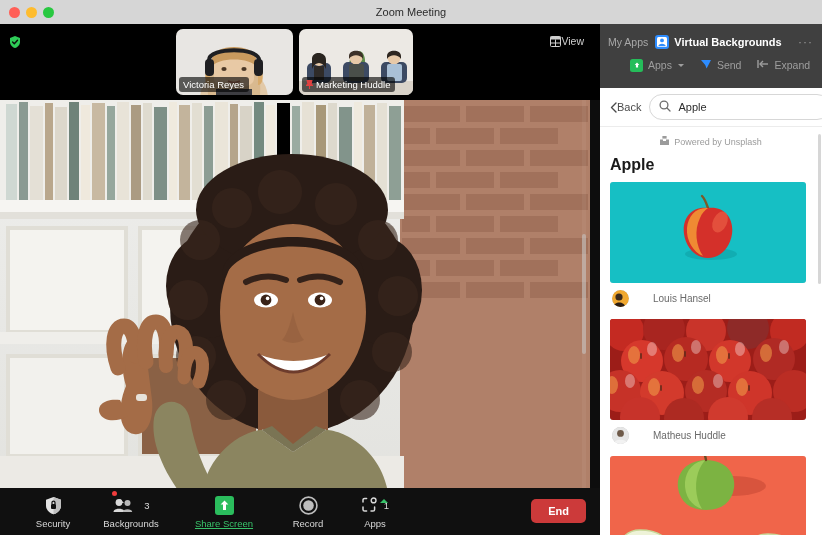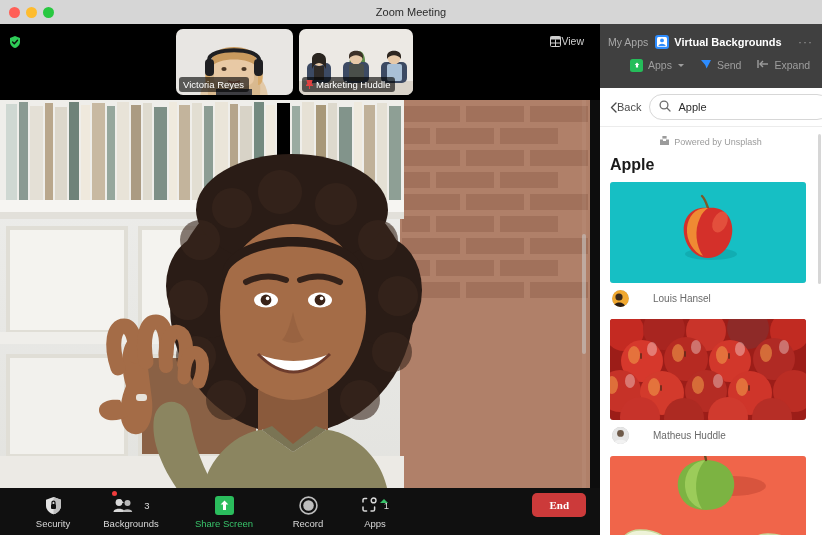--- a/index.html
+++ b/index.html
@@ -112,46 +112,46 @@
   .tb-item {
     position: relative;
     display: flex; flex-direction: column;
     align-items: center; justify-content: center;
     height: 47px;
     cursor: pointer;
     color: #d9d9d9;
   }
   .tb-ico { height: 21px; display: flex; align-items: center; justify-content: center; }
   .tb-lbl { font-size: 9.5px; margin-top: 2px; line-height: 11px; white-space: nowrap; }
-  .tb-item.green .tb-lbl { color: #38c26a; }
+  .tb-item.green .tb-lbl { color: #38c26a; text-decoration: underline; }
   .caret {
     position: absolute; top: 11px;
     width: 0; height: 0;
     border-left: 4px solid transparent;
     border-right: 4px solid transparent;
     border-bottom: 4.5px solid #cfcfcf;
     cursor: pointer;
   }
   .caret.g { border-bottom-color: #38c26a; }
   .badge-num {
     font-size: 9.5px; color: #d9d9d9;
     margin-left: 3px;
   }
   .reddot {
     position: absolute;
     width: 5px; height: 5px; border-radius: 50%;
     background: #f03c3c;
   }
   .end-btn {
-    position: absolute; right: 14px; top: 5px;
+    position: absolute; right: 14px; top: 11px;
     background: #cc3a3a; color: #fff;
     font-size: 11px; font-weight: 700;
     padding: 6px 17px; border-radius: 5px;
     border: none; cursor: pointer;
-    font-family: Liberation Serif, serif;
+    font-family: Liberation Sans, sans-serif;
   }
 
   
   .panel {
     position: absolute; top: 24px; left: 600px;
     width: 222px; height: 511px;
     background: #fff;
   }
   .panel-head {
     height: 64px; background: #404040;

